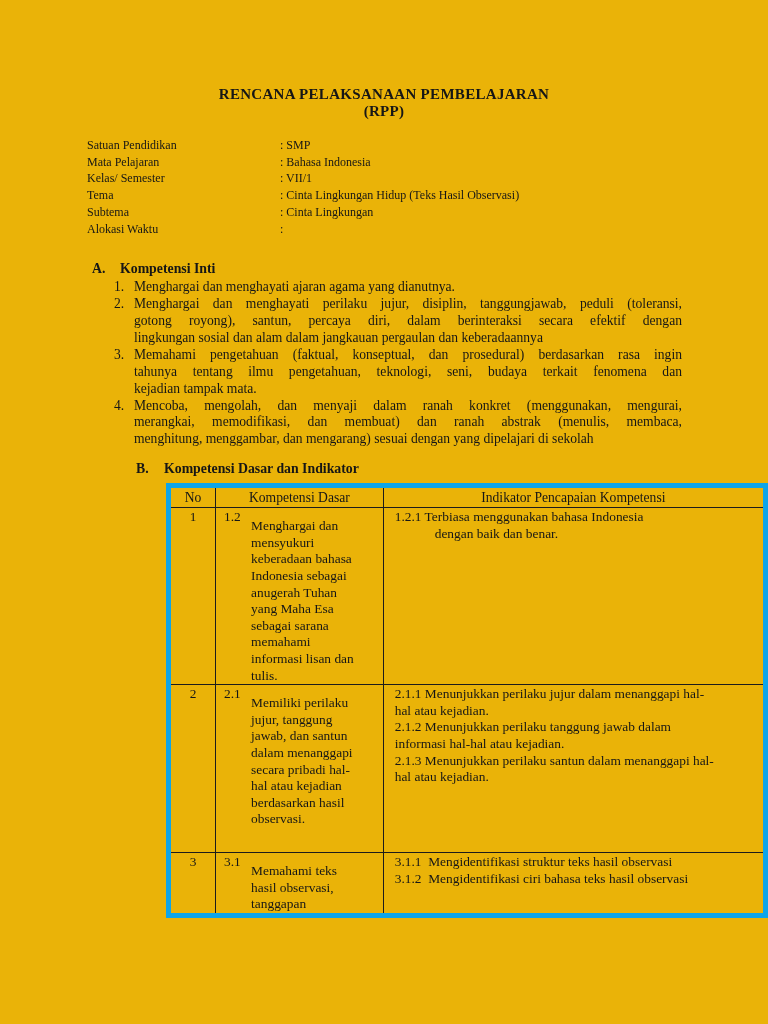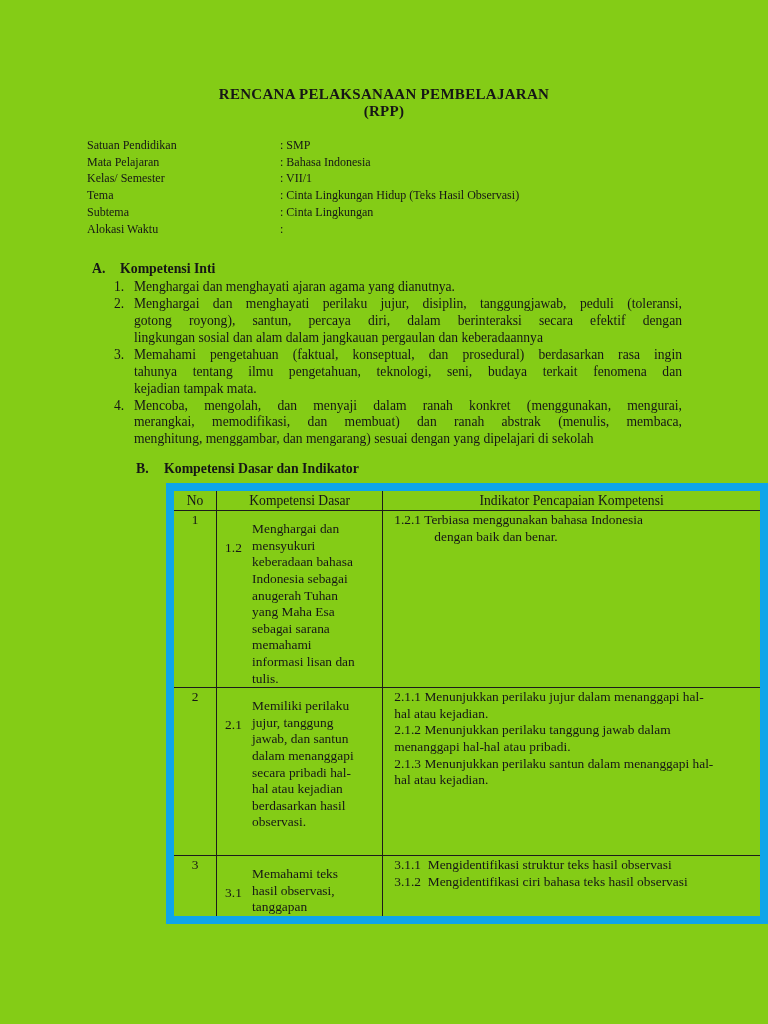--- a/index.html
+++ b/index.html
@@ -1,18 +1,18 @@
 <!DOCTYPE html>
 <html><head>
 <meta charset="utf-8">
 <style>
   html,body { margin:0; padding:0; background:#ffffff; }
   .page {
     position:relative; width:768px; height:1024px; overflow:hidden;
-    background:#84cc16; color:#161616;
+    background:#eab308; color:#161616;
     font-family:"Liberation Serif", serif;
   }
   
   .title-block { padding-top:86px; text-align:center; }
   .doc-title, .doc-subtitle {
     font-weight:700; font-size:15px; line-height:17px; letter-spacing:0.3px;
   }
   
   .meta { margin:17px 0 0 87px; font-size:12px; line-height:16.7px; }
   .meta-row { white-space:nowrap; }
@@ -25,35 +25,35 @@
   
   .ki-list { margin-top:2px; }
   .ki-item { display:flex; margin-left:114px; font-size:13.6px; line-height:16.9px; }
   .ki-num { width:20px; flex:none; }
   .ki-text { width:548px; flex:none; }
   .just div { text-align:justify; text-align-last:justify; }
   .just div:last-child { text-align-last:left; }
   
   .kd-table {
     margin:6px 0 0 122px; border-collapse:collapse;
-    border:8px solid #0ea5e9; table-layout:fixed;
+    border:5px solid #0ea5e9; table-layout:fixed;
   }
   .kd-table th, .kd-table td { border:1px solid #1c1c1c; }
   .kd-table th {
     font-weight:400; font-size:13.6px; height:19px; padding:0 2px;
     text-align:center; vertical-align:middle;
   }
   .col-no { width:48px; }
   .col-kd { width:170px; }
   .col-ind { width:384px; }
   .kd-table td { vertical-align:top; font-size:13.4px; line-height:16.6px; padding:1px 6px 0 10px; }
   td.no-cell { text-align:center; padding:1px 0 0 0; }
   td.kd-cell { padding-left:8px; }
   .kd { display:flex; }
-  .kd-code { width:27px; flex:none;margin-top:28px; }
+  .kd-code { width:27px; flex:none; }
   .kd-text { flex:1;margin-top:9px; }
   td.ind-cell { padding-left:11px; padding-right:4px; }
   .ind div { white-space:pre; }
   .ind.hang div + div { padding-left:40px; }
   tr.r1 > td { height:164px; }
   tr.r2 > td { height:166px; }
   tr.r3 > td { height:49px; }
 </style>
 </head>
 <body>
@@ -184,21 +184,21 @@
                 </div>
           </div>
         </td>
         <td class="ind-cell">
           <div class="ind">
                 <div>2.1.1 Menunjukkan perilaku jujur dalam menanggapi hal-</div>
                 <div>hal atau kejadian.</div>
               </div>
           <div class="ind">
                 <div>2.1.2 Menunjukkan perilaku tanggung jawab dalam</div>
-                <div>menanggapi hal-hal atau pribadi.</div>
+                <div>informasi hal-hal atau kejadian.</div>
               </div>
           <div class="ind">
                 <div>2.1.3 Menunjukkan perilaku santun dalam menanggapi hal-</div>
                 <div>hal atau kejadian.</div>
               </div>
         </td>
       </tr>
       <tr class="r3">
         <td class="no-cell">3</td>
         <td class="kd-cell">

